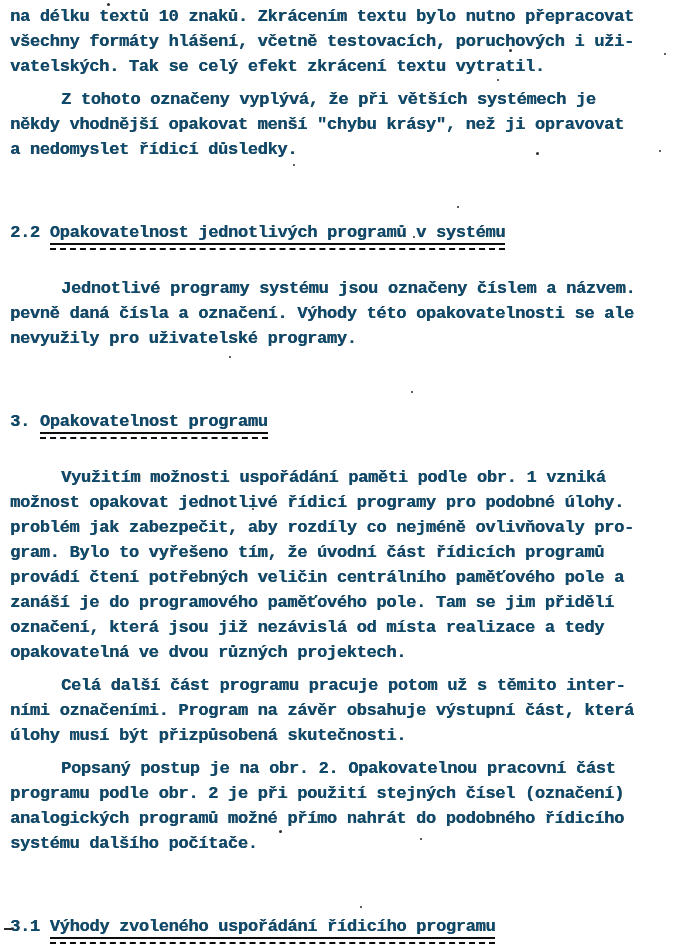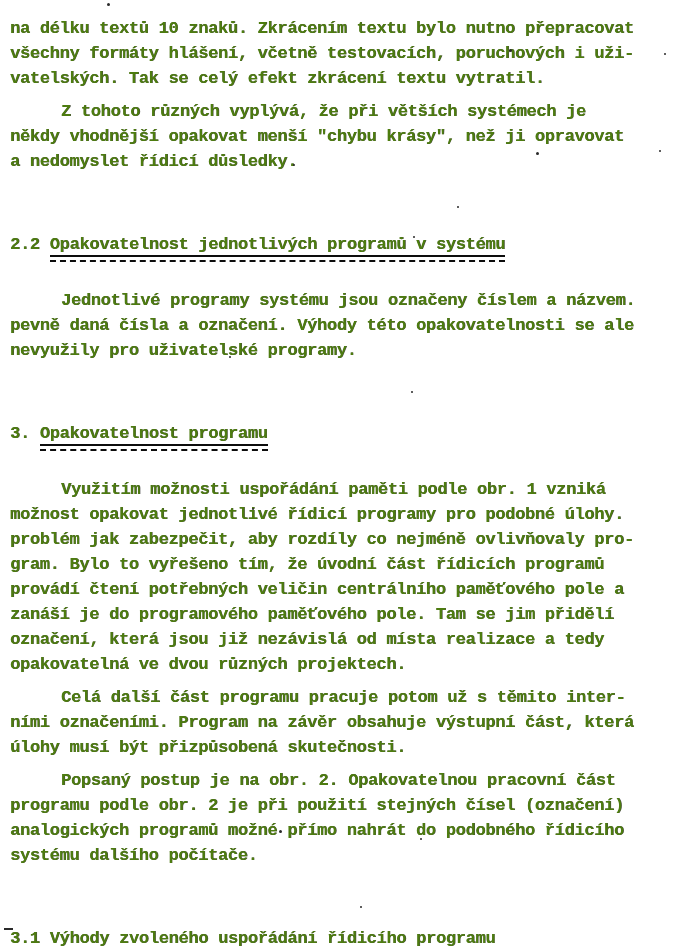--- a/index.html
+++ b/index.html
@@ -7,28 +7,28 @@
     padding: 0;
     background: #ffffff;
   }
   .page {
     position: relative;
     width: 683px;
     height: 949px;
     background: #ffffff;
     overflow: hidden;
     box-sizing: border-box;
-    padding: 16px 8px 0 10px;
+    padding: 4px 8px 0 10px;
     display: flex;
     flex-direction: column;
     font-family: "Liberation Mono", "DejaVu Sans Mono", monospace;
     font-weight: 700;
     font-size: 17px;
     line-height: 25px;
-    color: #4d7c0f;
+    color: #0c4a6e;
     letter-spacing: -0.3px;
     text-shadow: 0.4px 0.3px 0 rgba(10,10,10,0.75);
   }
   .para { margin: 0 0 8px 0; }
   .line { display: block; white-space: pre; }
   .line.ind { padding-left: 51px; }
   .heading {
     margin: 14px 0 26px 0;
     font-size: 17px;
     font-weight: 700;
@@ -57,21 +57,21 @@
 
 <div class="page">
 
   <p class="para">
     <span class="line">na délku textů 10 znaků. Zkrácením textu bylo nutno přepracovat</span>
     <span class="line">všechny formáty hlášení, včetně testovacích, poruchových i uži-</span>
     <span class="line">vatelských. Tak se celý efekt zkrácení textu vytratil.</span>
   </p>
 
   <p class="para">
-    <span class="line ind">Z tohoto různých vyplývá, že při větších systémech je</span>
+    <span class="line ind">Z tohoto označeny vyplývá, že při větších systémech je</span>
     <span class="line">někdy vhodnější opakovat menší "chybu krásy", než ji opravovat</span>
     <span class="line">a nedomyslet řídicí důsledky.</span>
   </p>
 
   <h2 class="heading"><span class="h-num">2.2</span><span class="h-u"><span class="h-title">Opakovatelnost jednotlivých programů v systému</span></span></h2>
 
   <p class="para">
     <span class="line ind">Jednotlivé programy systému jsou označeny číslem a názvem.</span>
     <span class="line">pevně daná čísla a označení. Výhody této opakovatelnosti se ale</span>
     <span class="line">nevyužily pro uživatelské programy.</span>

